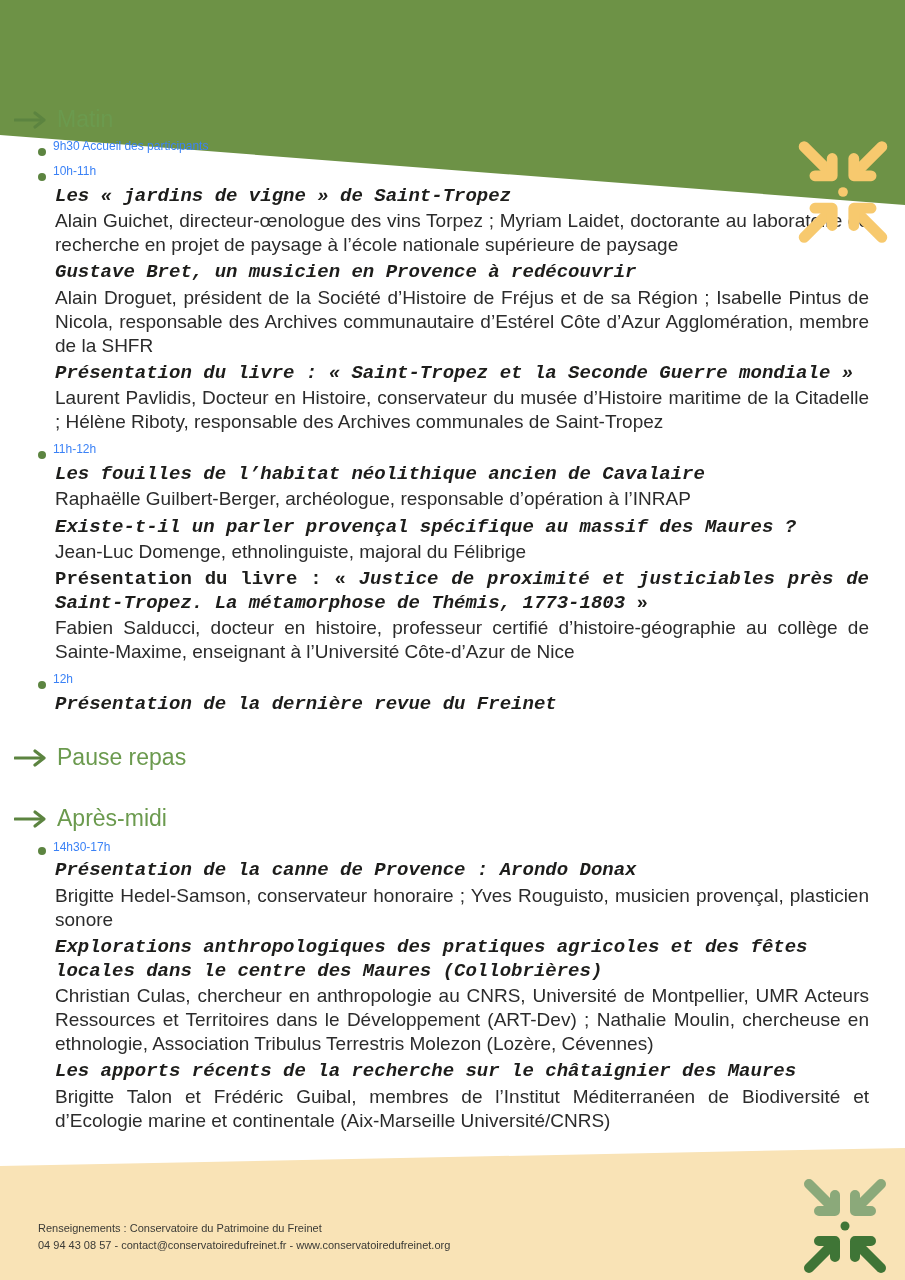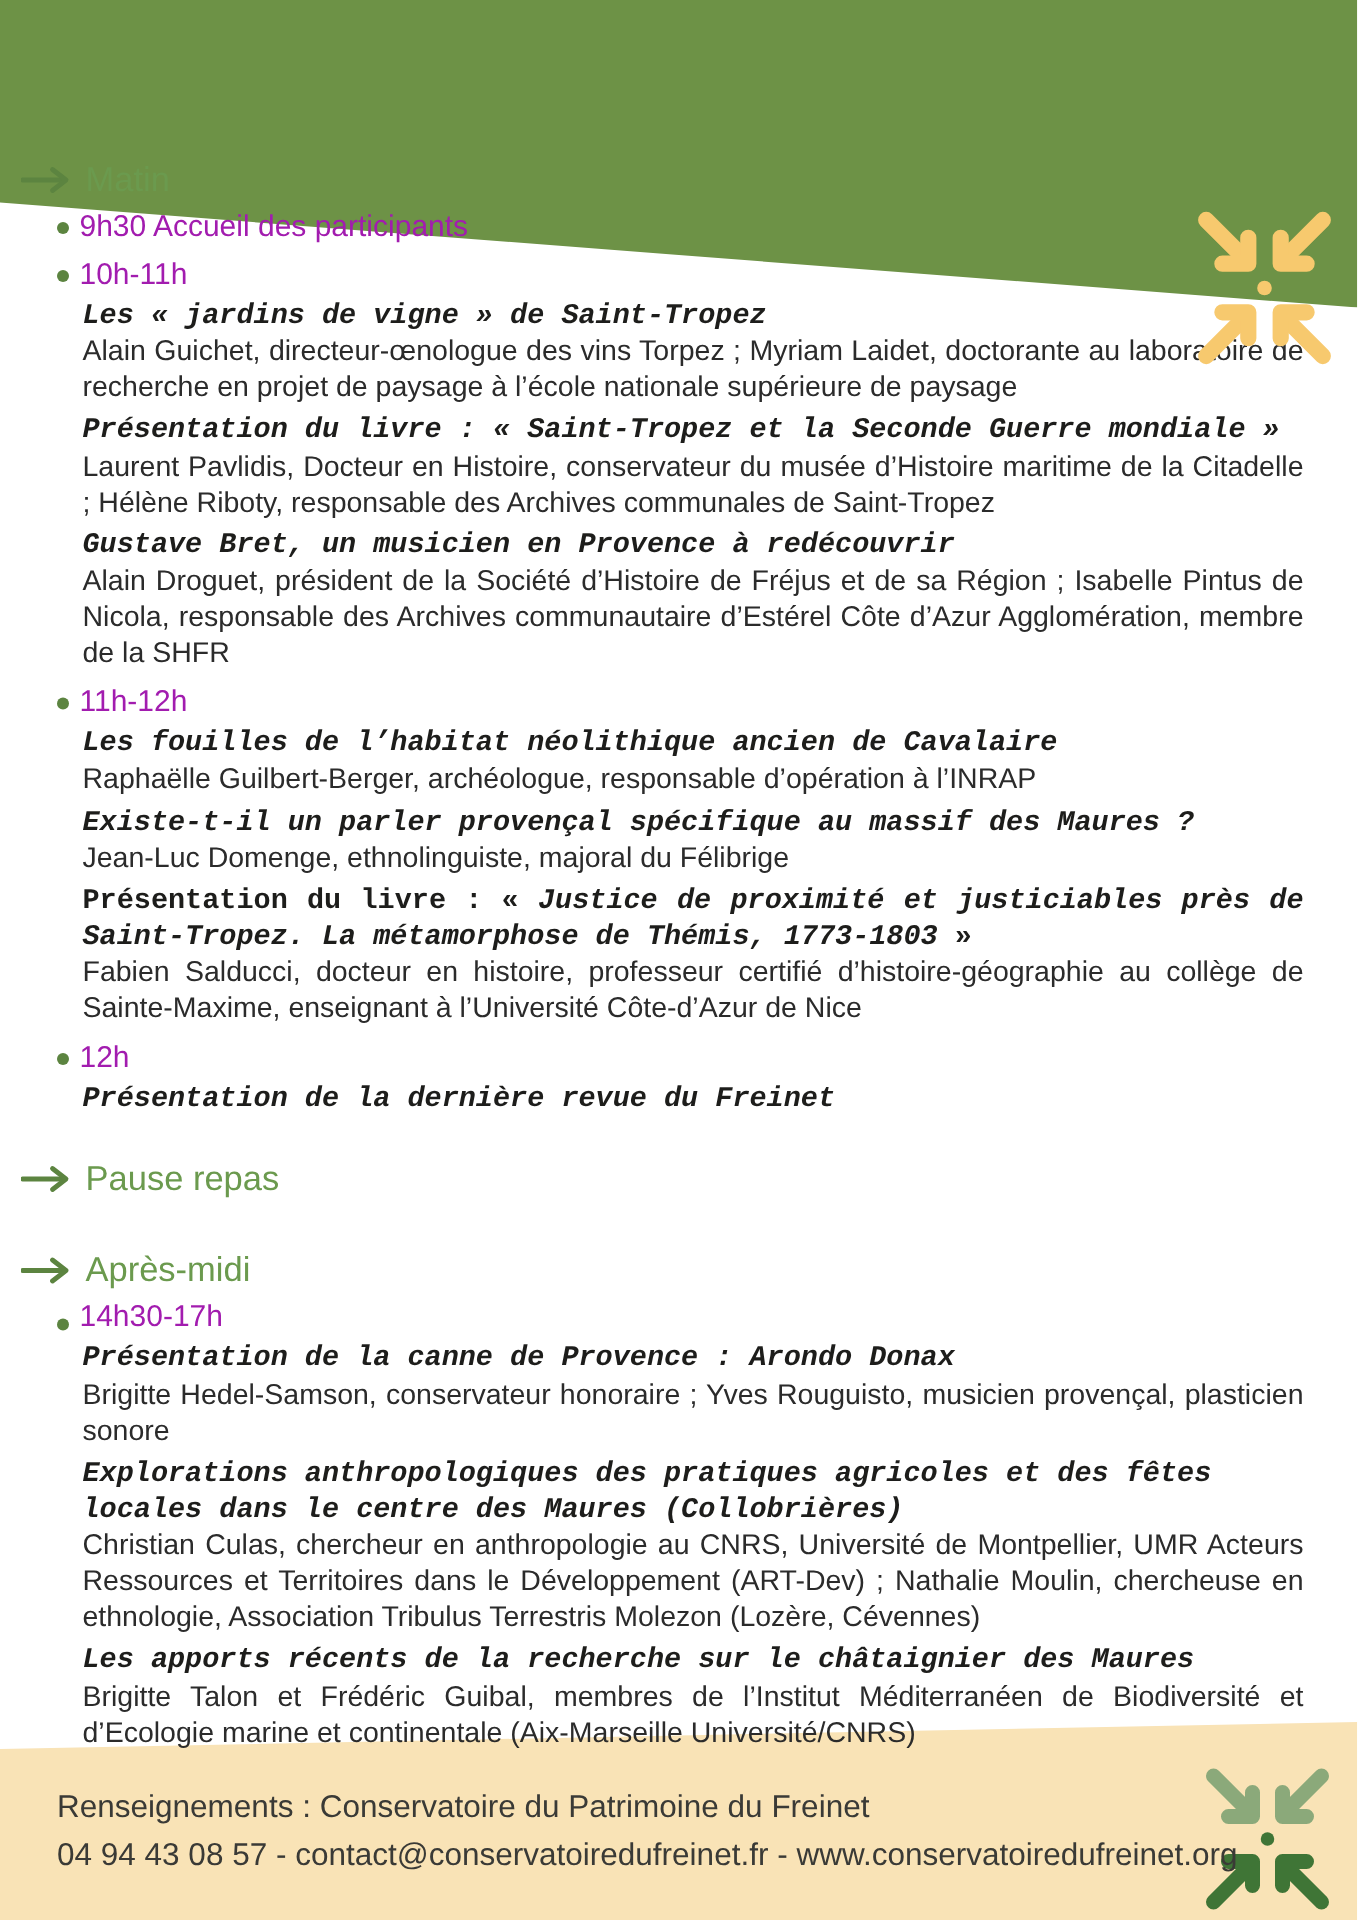--- a/index.html
+++ b/index.html
@@ -81,21 +81,21 @@
     z-index: 1;
   }
   .footer-text {
     position: absolute;
     left: 38px;
     bottom: 26px;
     z-index: 4;
     line-height: 1.55;
   }
   .footer-text div {
-    font-size: 21px;
+    font-size: 11px;
     color: #3a3a36;
     white-space: nowrap;
   }
 
   
   .logo {
     position: absolute;
     z-index: 3;
   }
   .logo-top {
@@ -151,22 +151,22 @@
     margin: 8px 0 3px 24px;
   }
   .bullet {
     width: 8px; height: 8px;
     border-radius: 50%;
     background: #5c8440;
     flex: 0 0 auto;
     margin-top: 9px;
   }
   .slot-time-label {
-    font-size: 20px;
-    color: #a21caf;
+    font-size: 12px;
+    color: #3b82f6;
     line-height: 1.2;
   }
 
   .talk {
     margin: 0 0 1px 41px;
   }
   .talk-title {
     font-weight: bold;
     font-style: italic;
     font-size: 19px;
@@ -245,26 +245,26 @@
   <div class="slot">
     <div class="slot-time">
       <span class="bullet"></span>
       <span class="slot-time-label">10h-11h</span>
     </div>
     <div class="talk">
       <div class="talk-title">Les « jardins de vigne » de Saint-Tropez</div>
       <div class="talk-speakers justify">Alain Guichet, directeur-œnologue des vins Torpez ; Myriam Laidet, doctorante au laboratoire de recherche en projet de paysage à l’école nationale supérieure de paysage</div>
     </div>
     <div class="talk">
+      <div class="talk-title">Gustave Bret, un musicien en Provence à redécouvrir</div>
+      <div class="talk-speakers justify">Alain Droguet, président de la Société d’Histoire de Fréjus et de sa Région ; Isabelle Pintus de Nicola, responsable des Archives communautaire d’Estérel Côte d’Azur Agglomération, membre de la SHFR</div>
+    </div>
+    <div class="talk">
       <div class="talk-title">Présentation du livre : « Saint-Tropez et la Seconde Guerre mondiale »</div>
       <div class="talk-speakers justify">Laurent Pavlidis, Docteur en Histoire, conservateur du musée d’Histoire maritime de la Citadelle ; Hélène Riboty, responsable des Archives communales de Saint-Tropez</div>
-    </div>
-    <div class="talk">
-      <div class="talk-title">Gustave Bret, un musicien en Provence à redécouvrir</div>
-      <div class="talk-speakers justify">Alain Droguet, président de la Société d’Histoire de Fréjus et de sa Région ; Isabelle Pintus de Nicola, responsable des Archives communautaire d’Estérel Côte d’Azur Agglomération, membre de la SHFR</div>
     </div>
   </div>
 
   <div class="slot">
     <div class="slot-time">
       <span class="bullet"></span>
       <span class="slot-time-label">11h-12h</span>
     </div>
     <div class="talk">
       <div class="talk-title">Les fouilles de l’habitat néolithique ancien de Cavalaire</div>

